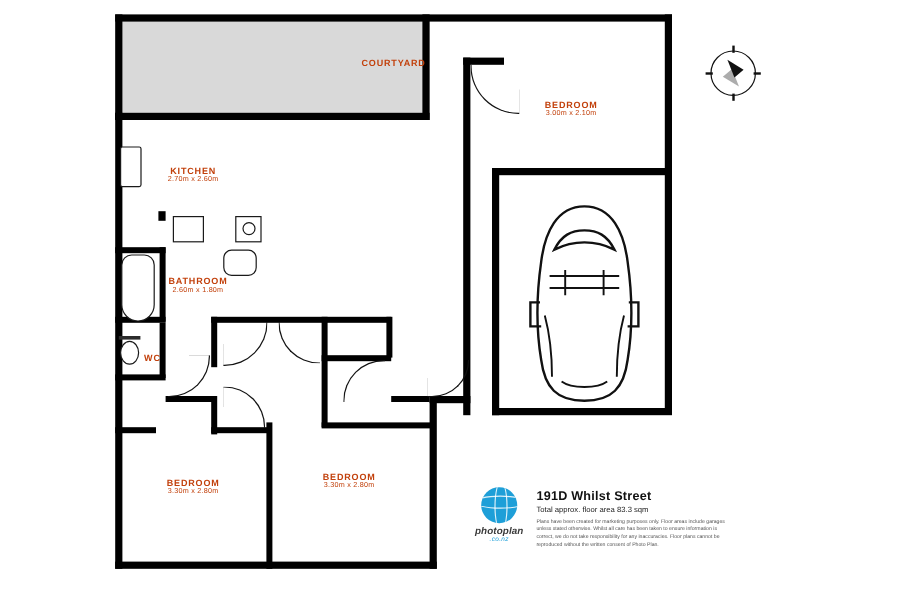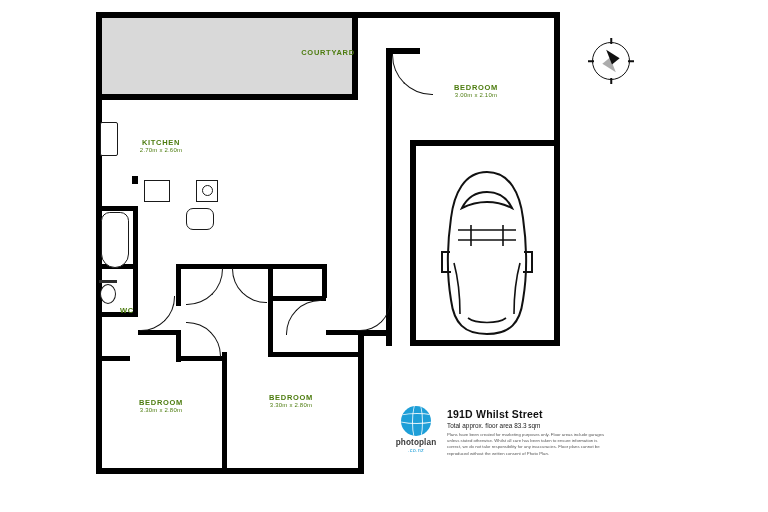--- a/index.html
+++ b/index.html
@@ -13,21 +13,21 @@
     position:relative;
     width:768px;height:512px;
   }
   .wall{
     position:absolute;
     background:#000000;
   }
   .room-label{
     position:absolute;
     text-align:center;
-    color:#4d7c0f;
+    color:#c2410c;
     line-height:1.25;
     letter-spacing:.4px;
   }
   .room-name{
     font-weight:bold;
     font-size:7.5px;
     letter-spacing:.7px;
   }
   .room-dims{
     font-size:6px;
@@ -87,20 +87,21 @@
   .brand{
     position:absolute;
     display:flex;
     align-items:flex-start;
     gap:7px;
   }
   .logo{
     width:48px;height:52px;
     position:relative;
     text-align:center;
+    font-style:italic;
   }
   .logo .globe{
     width:30px;height:30px;border-radius:50%;
     background:#1e9fd8;
     margin:0 auto;
     position:relative;
     overflow:hidden;
   }
   .logo .globe:before{
     content:"";position:absolute;left:-6px;top:7px;
@@ -225,22 +226,26 @@
     <div class="room-dims">3.00m x 2.10m</div>
   </div>
 
   <div class="room-label" style="left:106px;top:138px;width:110px;">
     <div class="room-name">KITCHEN</div>
     <div class="room-dims">2.70m x 2.60m</div>
   </div>
 
 
 
-
-  <div class="room-label" style="left:104px;top:306px;width:46px;">
+  <div class="room-label" style="left:110px;top:230px;width:110px;">
+    <div class="room-name">BATHROOM</div>
+    <div class="room-dims">2.60m x 1.80m</div>
+  </div>
+
+  <div class="room-label" style="left:104px;top:294px;width:46px;">
     <div class="room-name">WC</div>
     <div class="room-dims"></div>
   </div>
 
   <div class="room-label" style="left:106px;top:398px;width:110px;">
     <div class="room-name">BEDROOM</div>
     <div class="room-dims">3.30m x 2.80m</div>
   </div>
 
   <div class="room-label" style="left:236px;top:393px;width:110px;">

